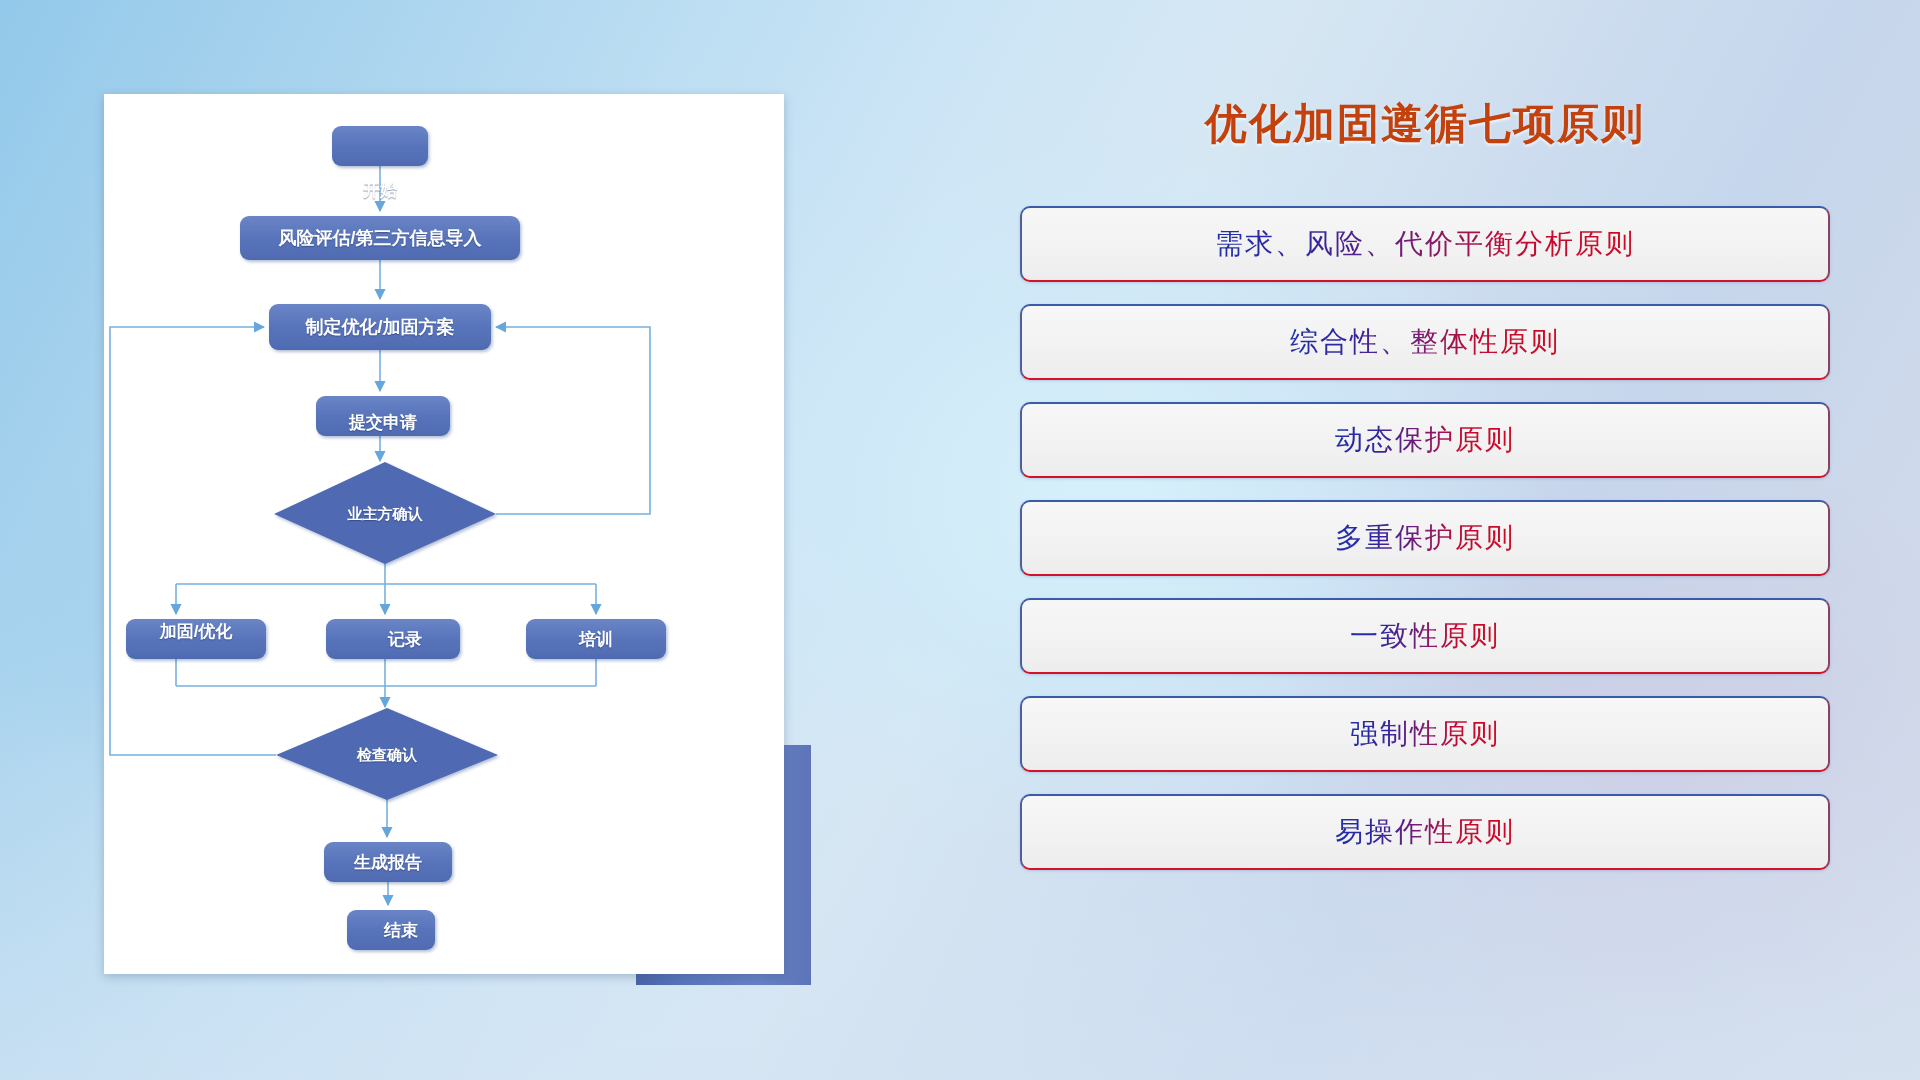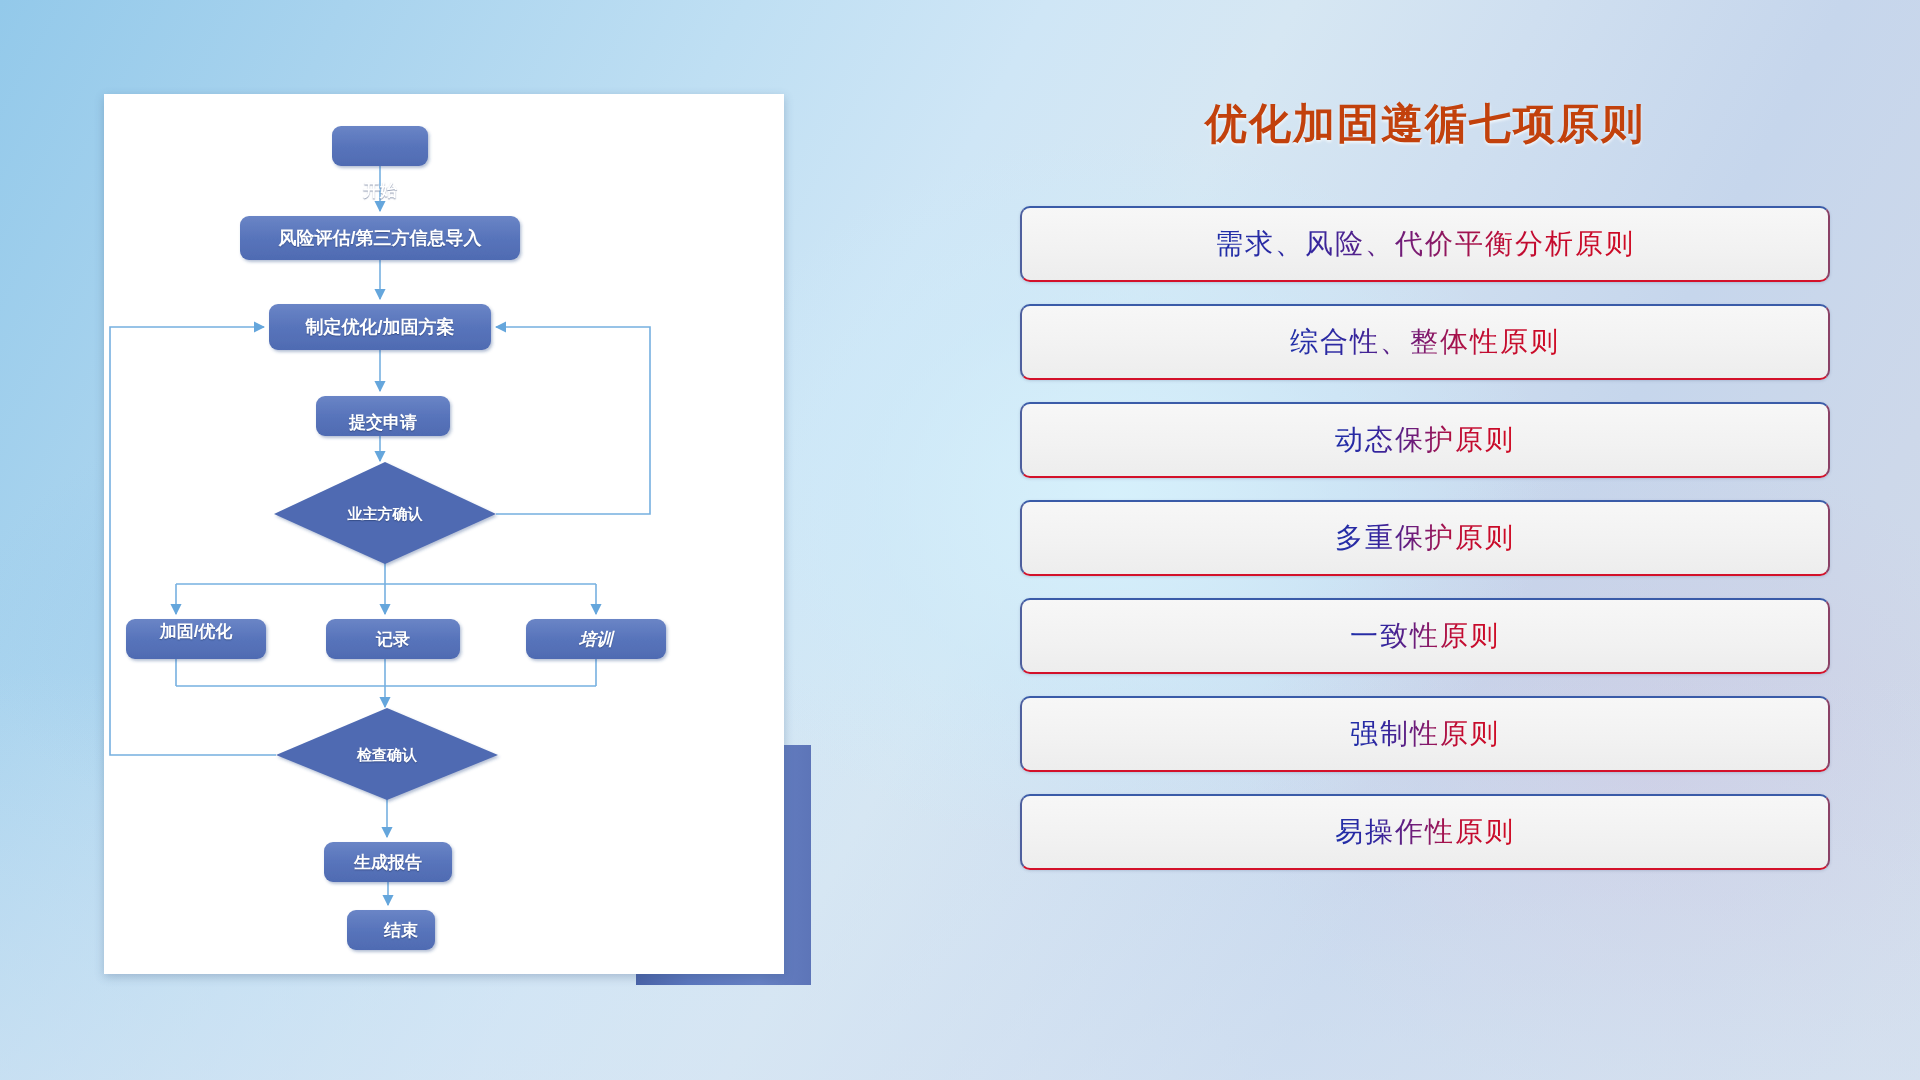--- a/index.html
+++ b/index.html
@@ -147,23 +147,23 @@
   <div class="nodetext" style="left:136px;top:122px;width:280px;height:44px;font-size:18px;">风险评估/第三方信息导入</div>
 
   <div class="nodetext" style="left:165px;top:210px;width:222px;height:46px;font-size:18px;">制定优化/加固方案</div>
 
   <div class="nodetext" style="left:212px;top:302px;width:134px;height:40px;font-size:17px;margin-top:6px;">提交申请</div>
 
   <div class="nodetext" style="left:170px;top:398px;width:222px;height:44px;font-size:15px;">业主方确认</div>
 
   <div class="nodetext" style="left:22px;top:525px;width:140px;height:24px;font-size:17px;">加固/优化</div>
 
-  <div class="nodetext" style="left:222px;top:525px;width:134px;height:40px;font-size:17px;">记录</div>
+  <div class="nodetext" style="left:222px;top:525px;width:134px;height:40px;font-size:17px;padding-left:12px;">记录</div>
 
-  <div class="nodetext" style="left:422px;top:525px;width:140px;height:40px;font-size:17px;font-style:italic;">培训</div>
+  <div class="nodetext" style="left:422px;top:525px;width:140px;height:40px;font-size:17px;">培训</div>
 
   <div class="nodetext" style="left:172px;top:640px;width:222px;height:42px;font-size:15px;">检查确认</div>
 
   <div class="nodetext" style="left:220px;top:748px;width:128px;height:40px;font-size:17px;">生成报告</div>
 
   <div class="nodetext" style="left:243px;top:816px;width:88px;height:40px;font-size:17px;padding-left:10px;">结束</div>
 </div>
 
 <div class="vlabel" id="lbl-left">继续优化/加固</div>
 <div class="vlabel" id="lbl-right">方案修改</div>

